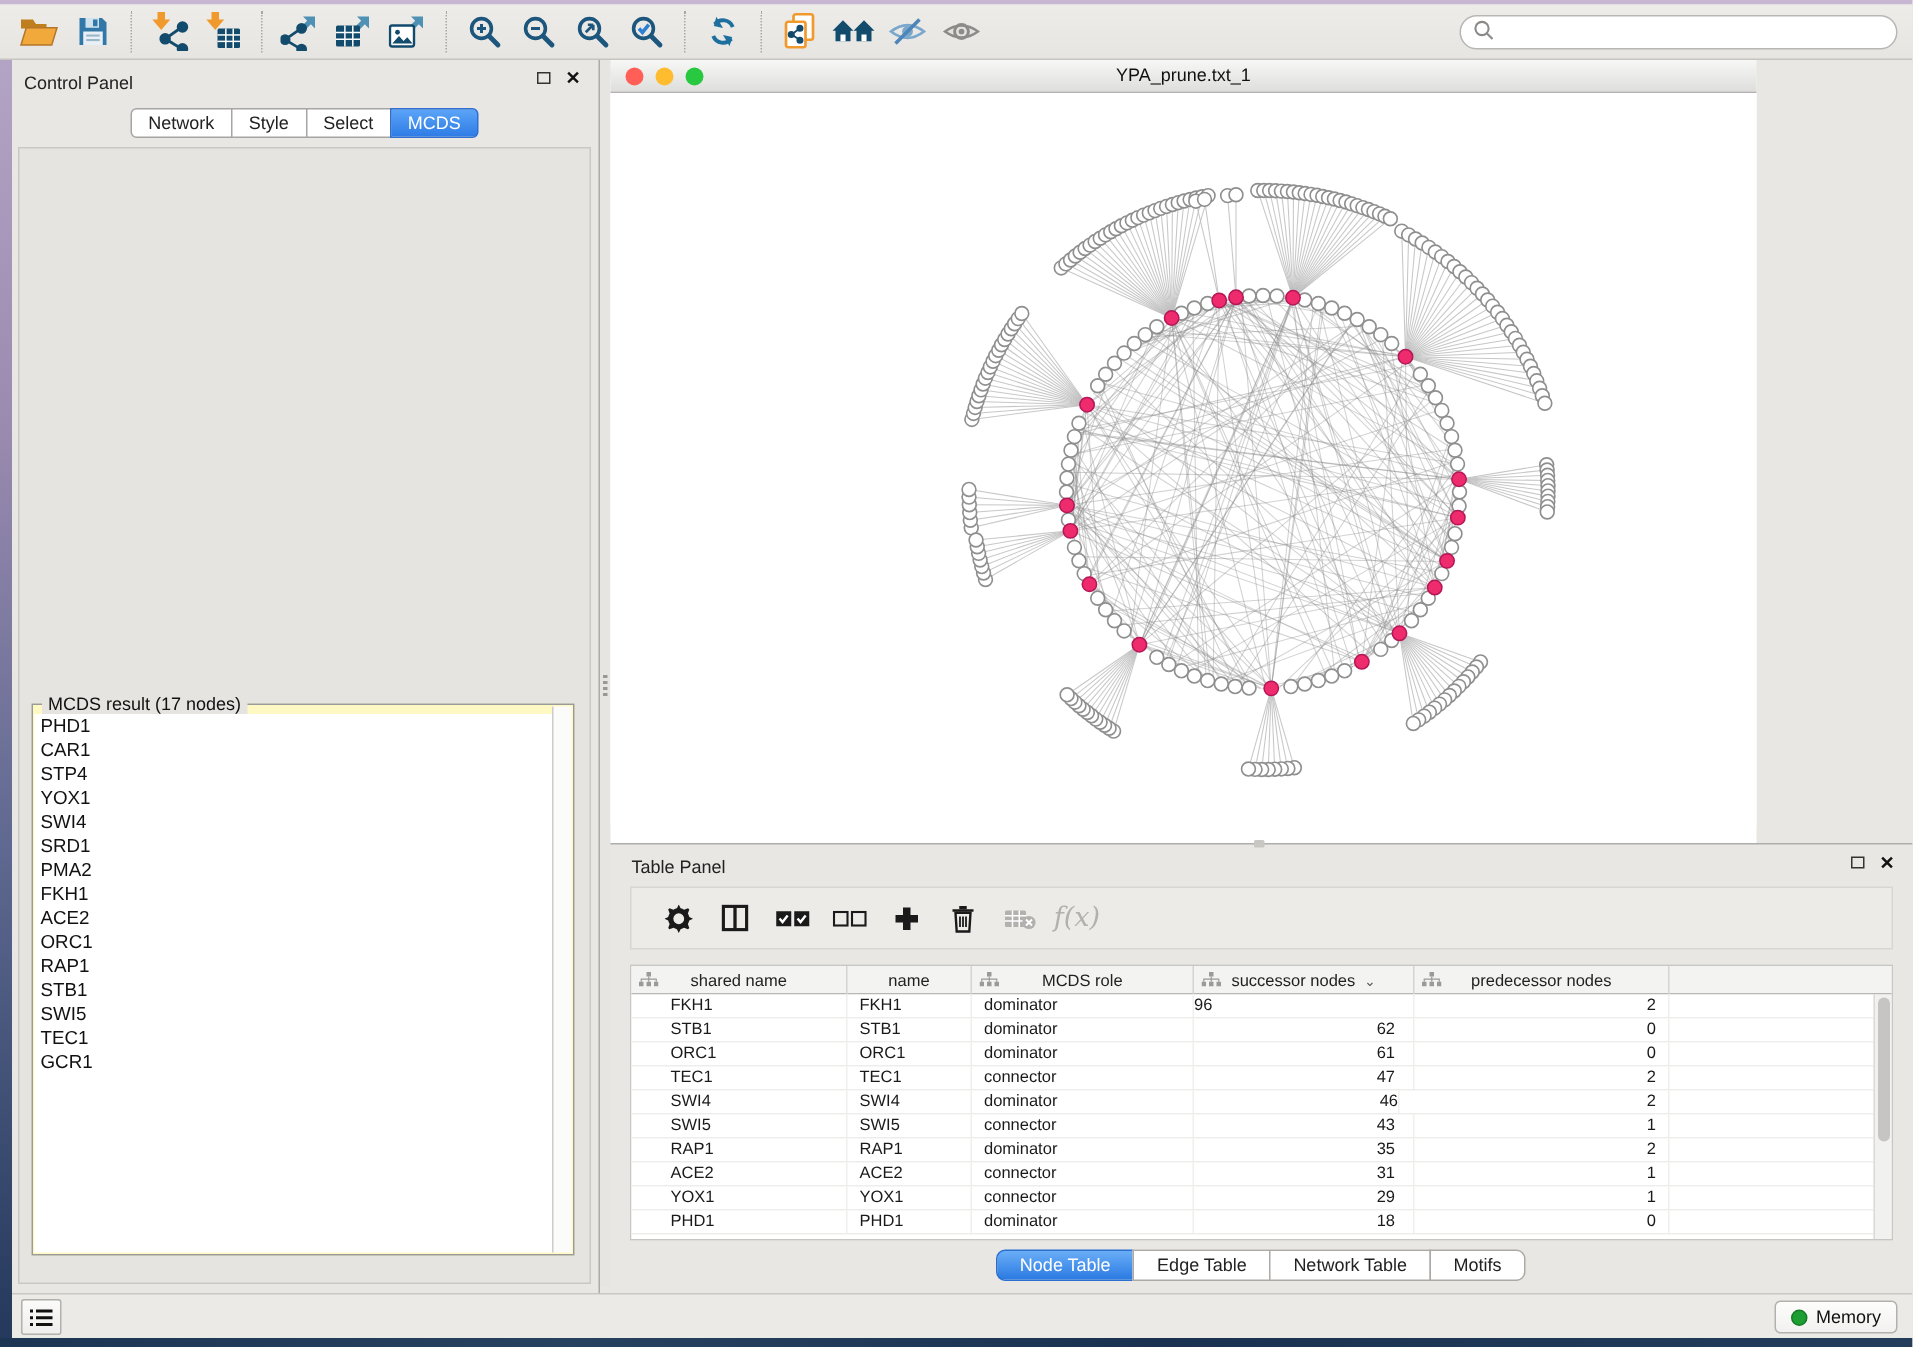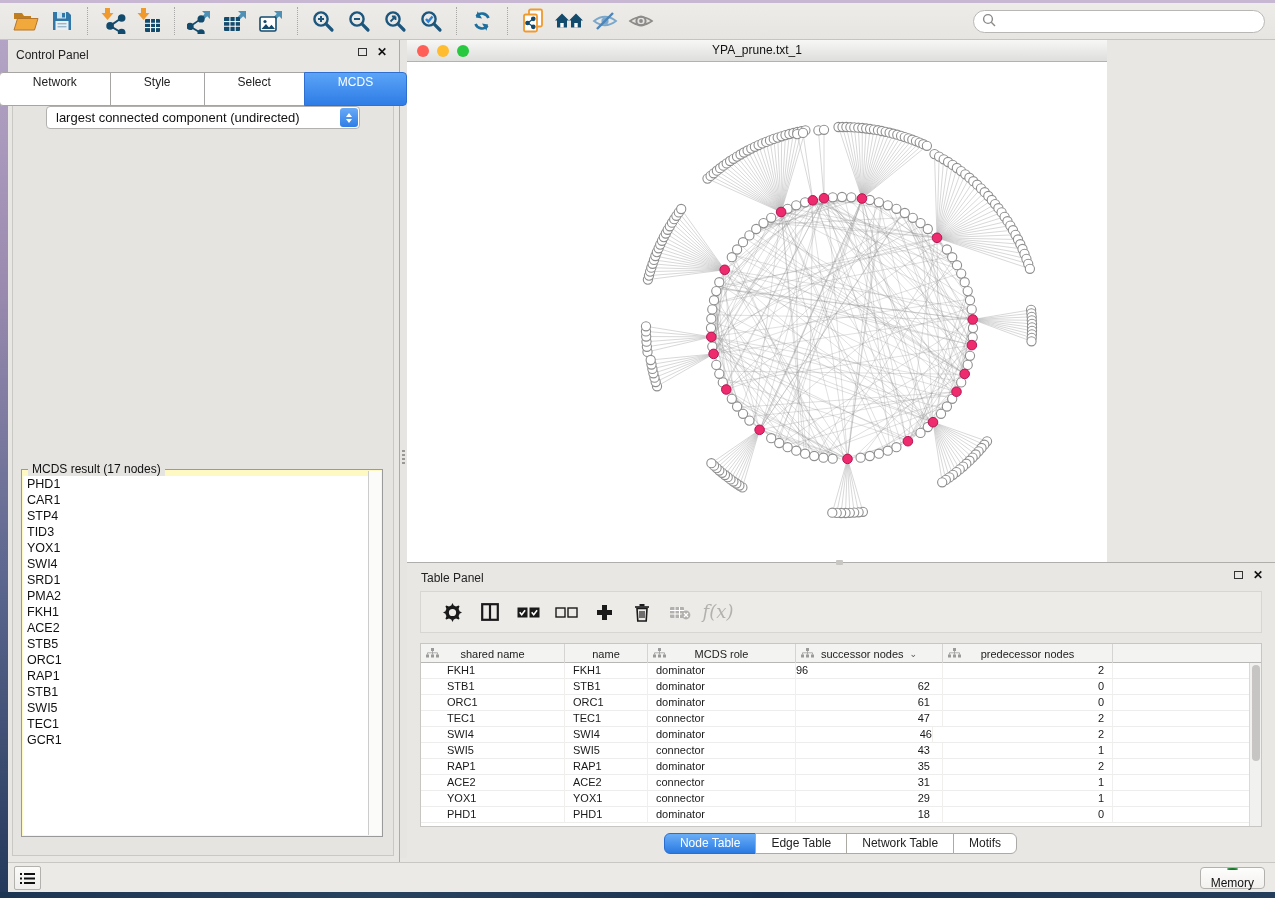--- a/index.html
+++ b/index.html
@@ -30,21 +30,21 @@
 
   
   .control-panel { position:absolute; left:8px; top:40px; width:392px; height:822px;
                    background:#e9e7e4; border-right:1px solid #adaaa7; }
   .cp-header { position:relative; height:26px; }
   .panel-title { position:absolute; left:8px; top:8px; font-size:12px; color:#222; }
   .win-icons { position:absolute; right:12px; top:7px; display:flex; gap:10px; align-items:center; }
   .float-box { width:9px; height:8px; border:1.5px solid #333; display:inline-block; background:transparent; }
   .close-x   { font-size:12px; font-weight:bold; color:#111; line-height:10px; }
   .cp-tabs { position:relative; z-index:2; display:flex; justify-content:center; margin-top:6px; }
-  .cp-tab  { height:34px; line-height:18px; padding:0 33px; background:#fff;
+  .cp-tab  { height:20px; line-height:18px; padding:0 11px; background:#fff;
              border:1px solid #a7a5a3; font-size:12px; margin-left:-1px; color:#222; }
   .cp-tab:first-child { border-radius:4px 0 0 4px; }
   .cp-tab:last-child  { border-radius:0 4px 4px 0; }
   .cp-tab.active { background:linear-gradient(#5ba4f7,#2e7ce6); color:#fff; border-color:#2e6fd0; }
   .cp-body { position:absolute; left:4px; right:5px; top:58px; bottom:6px;
              background:#e6e4e1; border:1px solid #cac8c5; }
   .opt-label { text-align:center; margin-top:16px; font-size:13px; color:#1a1a1a; }
   .dropdown { position:relative; width:314px; height:23px; margin:7px auto 0 auto;
               background:#fff; border:1px solid #b3b1af; border-radius:4px;
               font-size:13px; line-height:21px; padding-left:9px; color:#111; }
@@ -67,21 +67,21 @@
                  padding-left:4px; font-size:12.5px; line-height:16px; color:#111; background:#fff; }
   .result-scroll { position:absolute; right:1px; top:1px; bottom:1px; width:13px;
                    background:#fbfbfa; border-left:1px solid #ccc; }
 
   
   .splitter-v { position:absolute; left:400px; top:40px; width:7px; height:818px; background:#e7e5e2; }
   .grip-v { position:absolute; left:2px; top:408px; width:3px; height:16px;
             background:repeating-linear-gradient(#9a989500 0,#9a989500 2px,#9a9895 2px,#9a9895 4px); }
 
   
-  .network-window { position:absolute; left:407px; top:40px; width:700px; height:522px;
+  .network-window { position:absolute; left:407px; top:40px; width:764px; height:522px;
                     background:#fff;border-radius:13px; }
   .nw-titlebar { position:relative; height:22px; background:linear-gradient(#f7f7f6,#dededc);
                  border-bottom:1px solid #b4b2b0; }
   .traffic { position:absolute; left:10px; top:5px; display:flex; gap:8px; }
   .tl { width:12px; height:12px; border-radius:50%; }
   .nw-title { text-align:center; line-height:21px; font-size:12px; color:#111; }
   .nw-canvas { position:absolute; left:0; top:22px; right:0; bottom:0; background:#fff; }
   .nw-canvas svg { display:block; }
   .grip-h { position:absolute; left:429px; top:-3px; width:7px; height:5px; background:#c9c7c4; border-radius:1px; }
 
@@ -118,21 +118,21 @@
   .tp-tab.active { background:linear-gradient(#6aaef7,#2a7ae2); color:#fff; border-color:#2a6fd0; }
 
   
   .status-bar { position:absolute; left:8px; top:862px; width:1267px; height:30px;
                 background:#eceae7; border-top:1px solid #c9c7c4; }
   .list-btn { position:absolute; left:6px; top:3px; width:27px; height:24px;
               border:1px solid #b3b1ae; border-radius:2px; background:linear-gradient(#fbfbfa,#efeeec);
               display:flex; align-items:center; justify-content:center; }
   .memory-btn { position:absolute; right:10px; top:4px; height:22px; padding:0 10px;
                 border:1px solid #b3b1ae; border-radius:4px; background:linear-gradient(#fdfdfc,#f2f1ef);
-                display:flex; align-items:center; gap:6px; font-size:12px; color:#111;flex-direction:column; }
+                display:flex; align-items:center; gap:6px; font-size:12px; color:#111; }
   .mem-dot { width:11px; height:11px; border-radius:50%; background:#1d9e33; border:1px solid #157a26; }
 </style>
 </head>
 <body>
 
 <div class="top-strip"></div>
 
 <div class="toolbar">
   <div id="tb-icons" style="display:flex;align-items:center;">
       <span class="tb-icon">
@@ -317,41 +317,32 @@
       <span class="close-x">✕</span>
     </span>
   </div>
   <div class="cp-tabs" id="cp-tabs">
       <span class="cp-tab">Network</span>
       <span class="cp-tab">Style</span>
       <span class="cp-tab">Select</span>
       <span class="cp-tab active">MCDS</span>
     </div>
   <div class="cp-body">
-    <div class="dropdown">
-      <span>largest connected component (undirected)</span>
-      <span class="dd-stepper">
-          <span class="dd-up"></span>
-          <span class="dd-down"></span>
-        </span>
-    </div>
     <div class="result-group">
       <span class="result-legend">MCDS result (17 nodes)</span>
       <div class="result-list" id="result-list">
           <div>PHD1</div>
           <div>CAR1</div>
           <div>STP4</div>
-          <div>TID3</div>
           <div>YOX1</div>
           <div>SWI4</div>
           <div>SRD1</div>
           <div>PMA2</div>
           <div>FKH1</div>
           <div>ACE2</div>
-          <div>STB5</div>
           <div>ORC1</div>
           <div>RAP1</div>
           <div>STB1</div>
           <div>SWI5</div>
           <div>TEC1</div>
           <div>GCR1</div>
         </div>
       <div class="result-scroll"></div>
     </div>
   </div>

